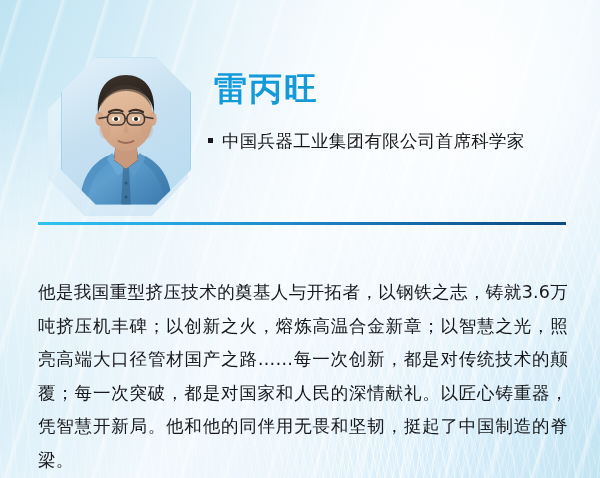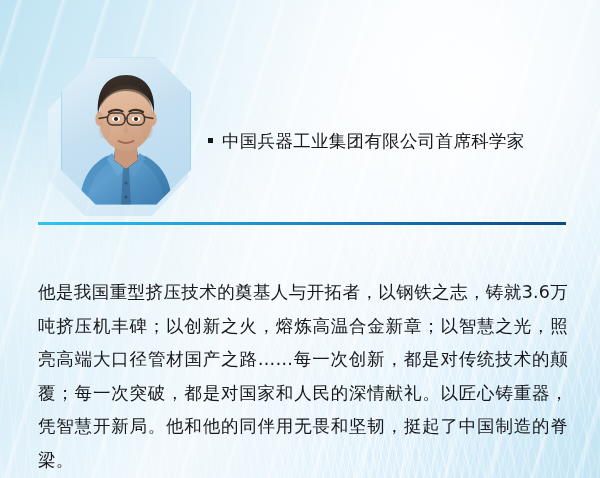--- a/index.html
+++ b/index.html
@@ -310,20 +310,21 @@
         <path d="M66 66 L63.2 76 C64.6 77.4 67.4 77.4 68.8 76 Z" fill="#cf9e80" opacity="0.85"></path>
 
         <path d="M58.5 85 C62.5 87.6 69.5 87.6 73.5 85" stroke="#9d6a56" stroke-width="1.9" fill="none" stroke-linecap="round"></path>
 
         <ellipse cx="45" cy="74" rx="6" ry="9" fill="#c9967a" opacity="0.28"></ellipse>
         <ellipse cx="87" cy="74" rx="6" ry="9" fill="#c9967a" opacity="0.28"></ellipse>
       </svg>
     </div>
   </div>
 
+  <div class="name">雷丙旺</div>
 
   <div class="role-row">
     <span class="role-bullet"></span>
     <span class="role-text">中国兵器工业集团有限公司首席科学家</span>
   </div>
 
   <div class="divider"></div>
 
   <div class="body-copy">他是我国重型挤压技术的奠基人与开拓者，以钢铁之志，铸就3.6万吨挤压机丰碑；以创新之火，熔炼高温合金新章；以智慧之光，照亮高端大口径管材国产之路……每一次创新，都是对传统技术的颠覆；每一次突破，都是对国家和人民的深情献礼。以匠心铸重器，凭智慧开新局。他和他的同伴用无畏和坚韧，挺起了中国制造的脊梁。</div>
 

